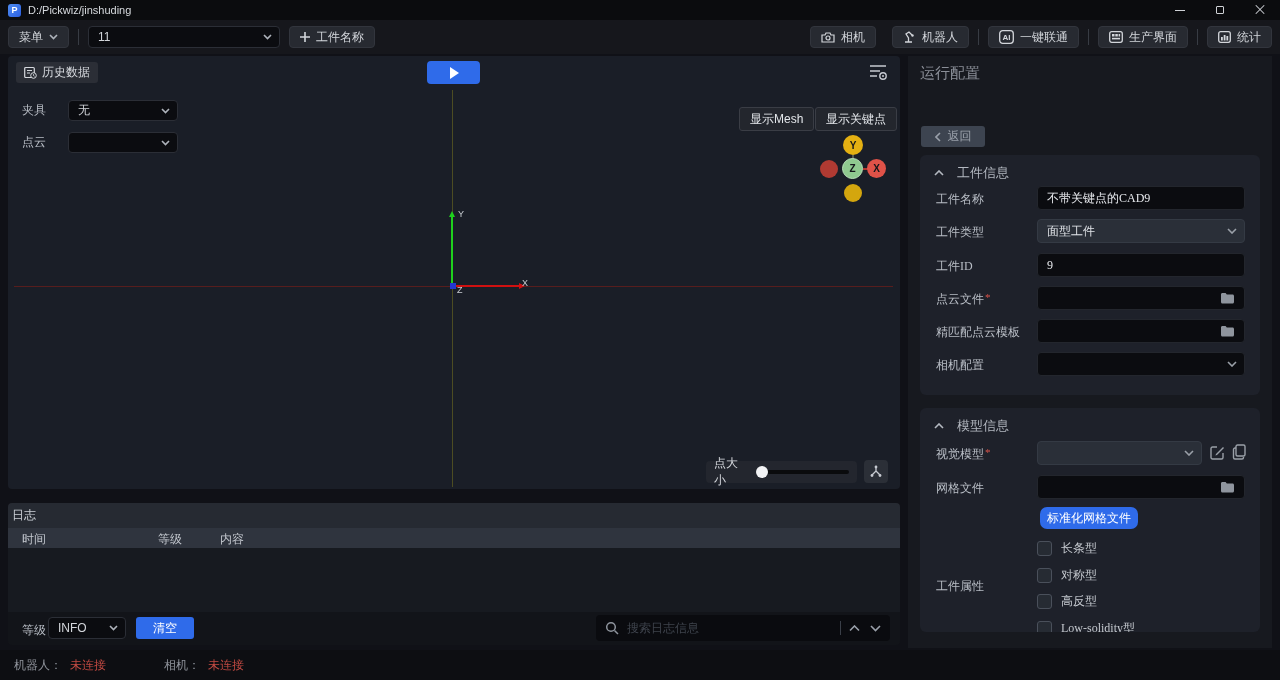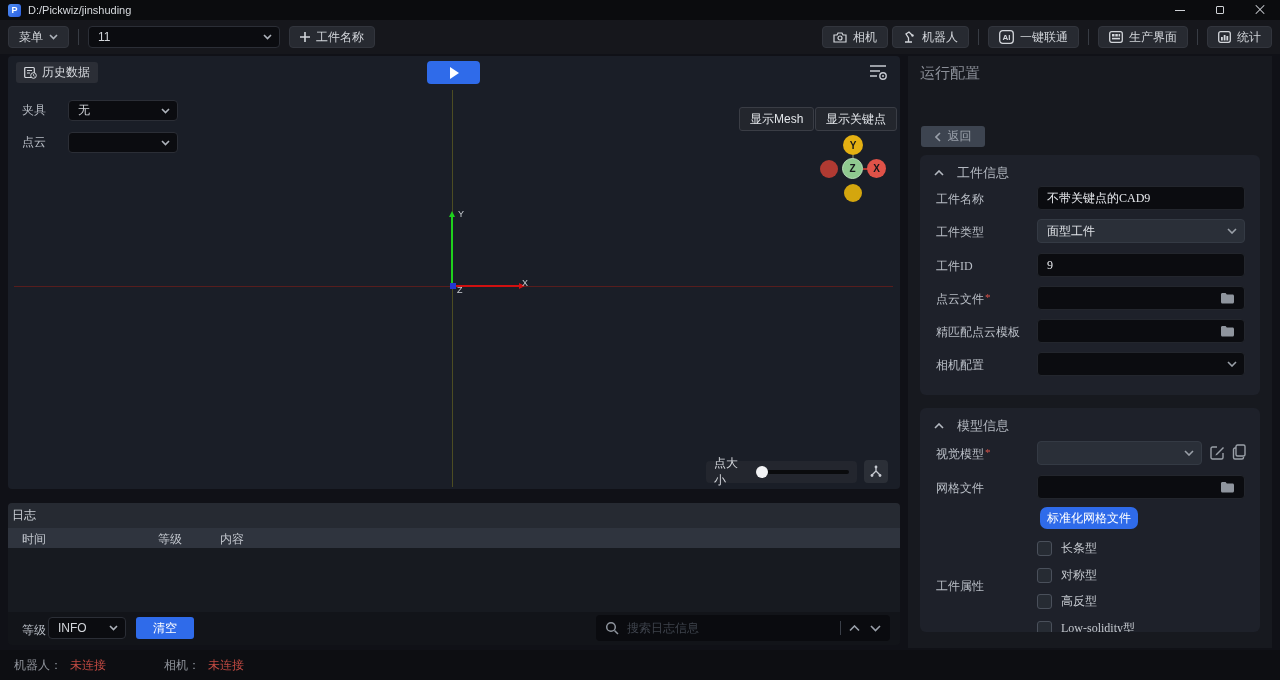--- a/index.html
+++ b/index.html
@@ -182,21 +182,21 @@
   </div>
 
   <div style="margin-left:auto;display:flex;align-items:center;margin-right:8px">
     <div class="tb-btn">
       <svg class="icon" width="14" height="11" viewBox="0 0 14 11">
           <path d="M1 3h3l1-2h4l1 2h3v7H1z" fill="none" stroke="#d3d6db" stroke-width="1.2"></path>
           <circle cx="7" cy="6" r="2" fill="none" stroke="#d3d6db" stroke-width="1.2"></circle>
         </svg>
       <span>相机</span>
     </div>
-    <div class="tb-btn" style="margin-left:4px">
+    <div class="tb-btn" style="margin-left:16px">
       <svg class="icon" width="13" height="12" viewBox="0 0 13 12">
           <path d="M2 11h7M5.5 11V7L3 3l3-2 3 3" fill="none" stroke="#d3d6db" stroke-width="1.3"></path>
           <circle cx="9.5" cy="4.5" r="1.2" fill="#d3d6db"></circle>
         </svg>
       <span>机器人</span>
     </div>
     <div class="tb-sep"></div>
     <div class="tb-btn">
       <svg class="icon" width="15" height="14" viewBox="0 0 15 14">
           <rect x="0.7" y="0.7" width="13.6" height="12.6" rx="3" fill="none" stroke="#d3d6db" stroke-width="1.3"></rect>

